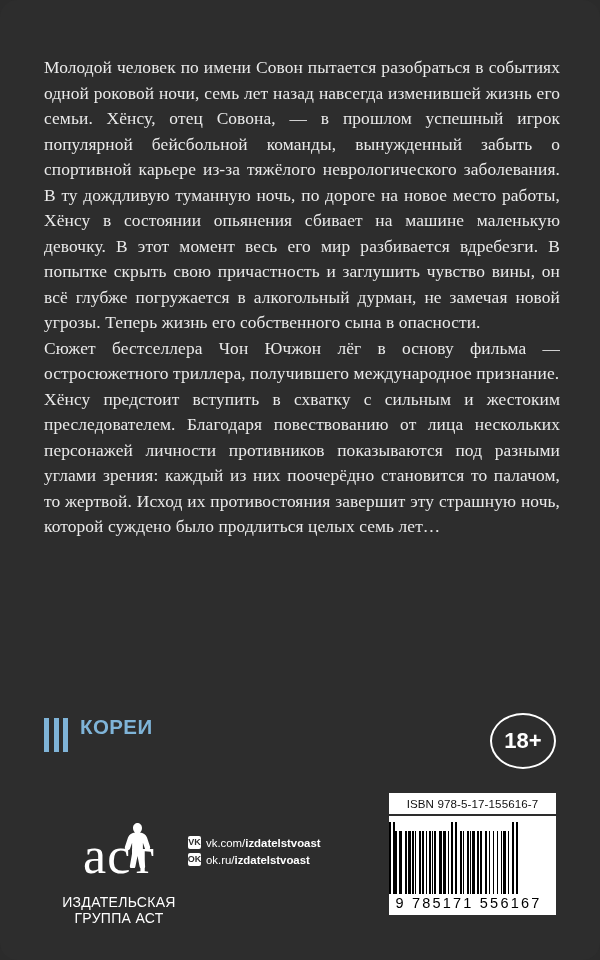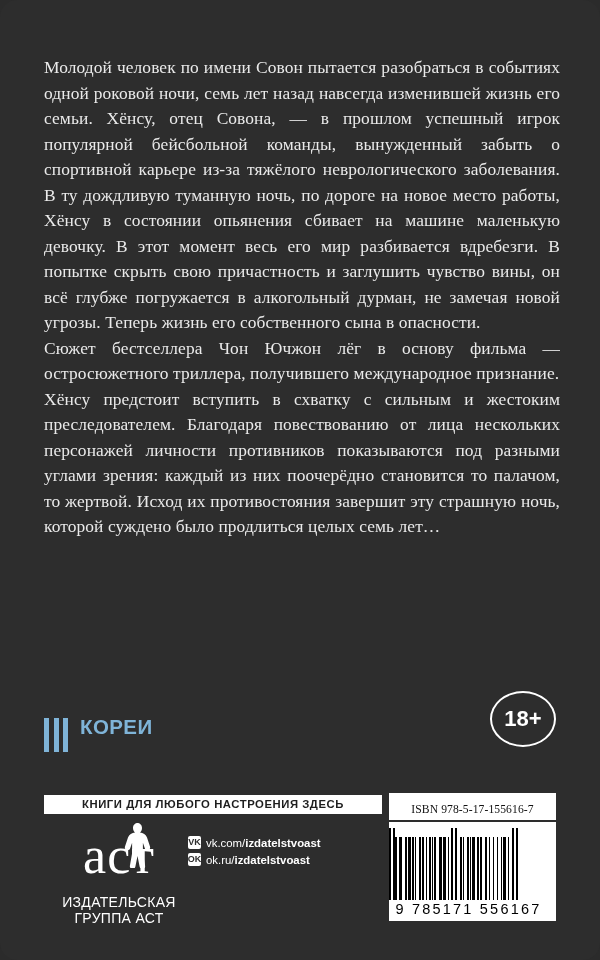--- a/index.html
+++ b/index.html
@@ -69,21 +69,21 @@
     line-height: 1.22;
     letter-spacing: 0.4px;
   }
   .series-l1 { color: #ffffff; }
   .series-l2 { color: #7fb4d8; }
 
   
   .age-badge {
     position: absolute;
     right: 44px;
-    top: 691px;
+    top: 713px;
     width: 62px;
     height: 52px;
     border: 2.5px solid #ffffff;
     border-radius: 50% / 50%;
     display: flex;
     align-items: center;
     justify-content: center;
     font-family: "Liberation Sans", sans-serif;
     font-weight: bold;
     font-size: 22px;
@@ -189,24 +189,24 @@
   .barcode-area {
     position: absolute;
     left: 389px;
     top: 793px;
     width: 167px;
   }
   .isbn-box {
     border: 1px solid #ffffff;
     background: #ffffff;
     color: #111111;
-    font-family: Liberation Serif, serif;
+    font-family: Liberation Sans, sans-serif;
     font-size: 11.6px;
     text-align: center;
-    padding: 9px 0 3px;
+    padding: 3px 0 3px;
     letter-spacing: 0.1px;
   }
   .barcode-box {
     margin-top: 2px;
     background: #ffffff;
     padding: 6px 8px 2px 0;
     box-sizing: border-box;
   }
   .bars-img {
     display: flex;
@@ -245,21 +245,20 @@
         <span></span>
         <span></span>
     </div>
     <div class="series-text">
       <div class="series-l2">КОРЕИ</div>
     </div>
   </div>
 
   <div class="age-badge">18+</div>
 
-  <div class="tagline">КНИГИ ДЛЯ ЛЮБОГО НАСТРОЕНИЯ ЗДЕСЬ</div>
 
   <div class="publisher">
     <div class="ast-logo">
       <div class="ast-text">аст</div>
       <svg class="ast-man" viewBox="0 0 30 46">
         <path d="M15 1 c3 0 5 2 5 5 c0 2 -1 3.5 -2 4.5 c3 0.5 6 2 7 5 l3 9 c0.6 2 -0.5 3.5 -2 3.8 c-1.6 0.3 -2.8 -0.6 -3.3 -2.2 l-1.8 -5.4 l0 10.5 l2.2 12.5 c0.3 1.8 -0.8 3 -2.4 3.2 c-1.6 0.2 -2.8 -0.8 -3.1 -2.4 l-2.1 -10.5 l-2.1 10.5 c-0.3 1.6 -1.5 2.6 -3.1 2.4 c-1.6 -0.2 -2.7 -1.4 -2.4 -3.2 l2.2 -12.5 l0 -10.5 l-1.8 5.4 c-0.5 1.6 -1.7 2.5 -3.3 2.2 c-1.5 -0.3 -2.6 -1.8 -2 -3.8 l3 -9 c1 -3 4 -4.5 7 -5 c-1 -1 -2 -2.5 -2 -4.5 c0 -3 2 -5 5 -5 z" fill="#ffffff"></path>
       </svg>
     </div>
     <div class="publisher-name">ИЗДАТЕЛЬСКАЯ ГРУППА АСТ</div>
   </div>

